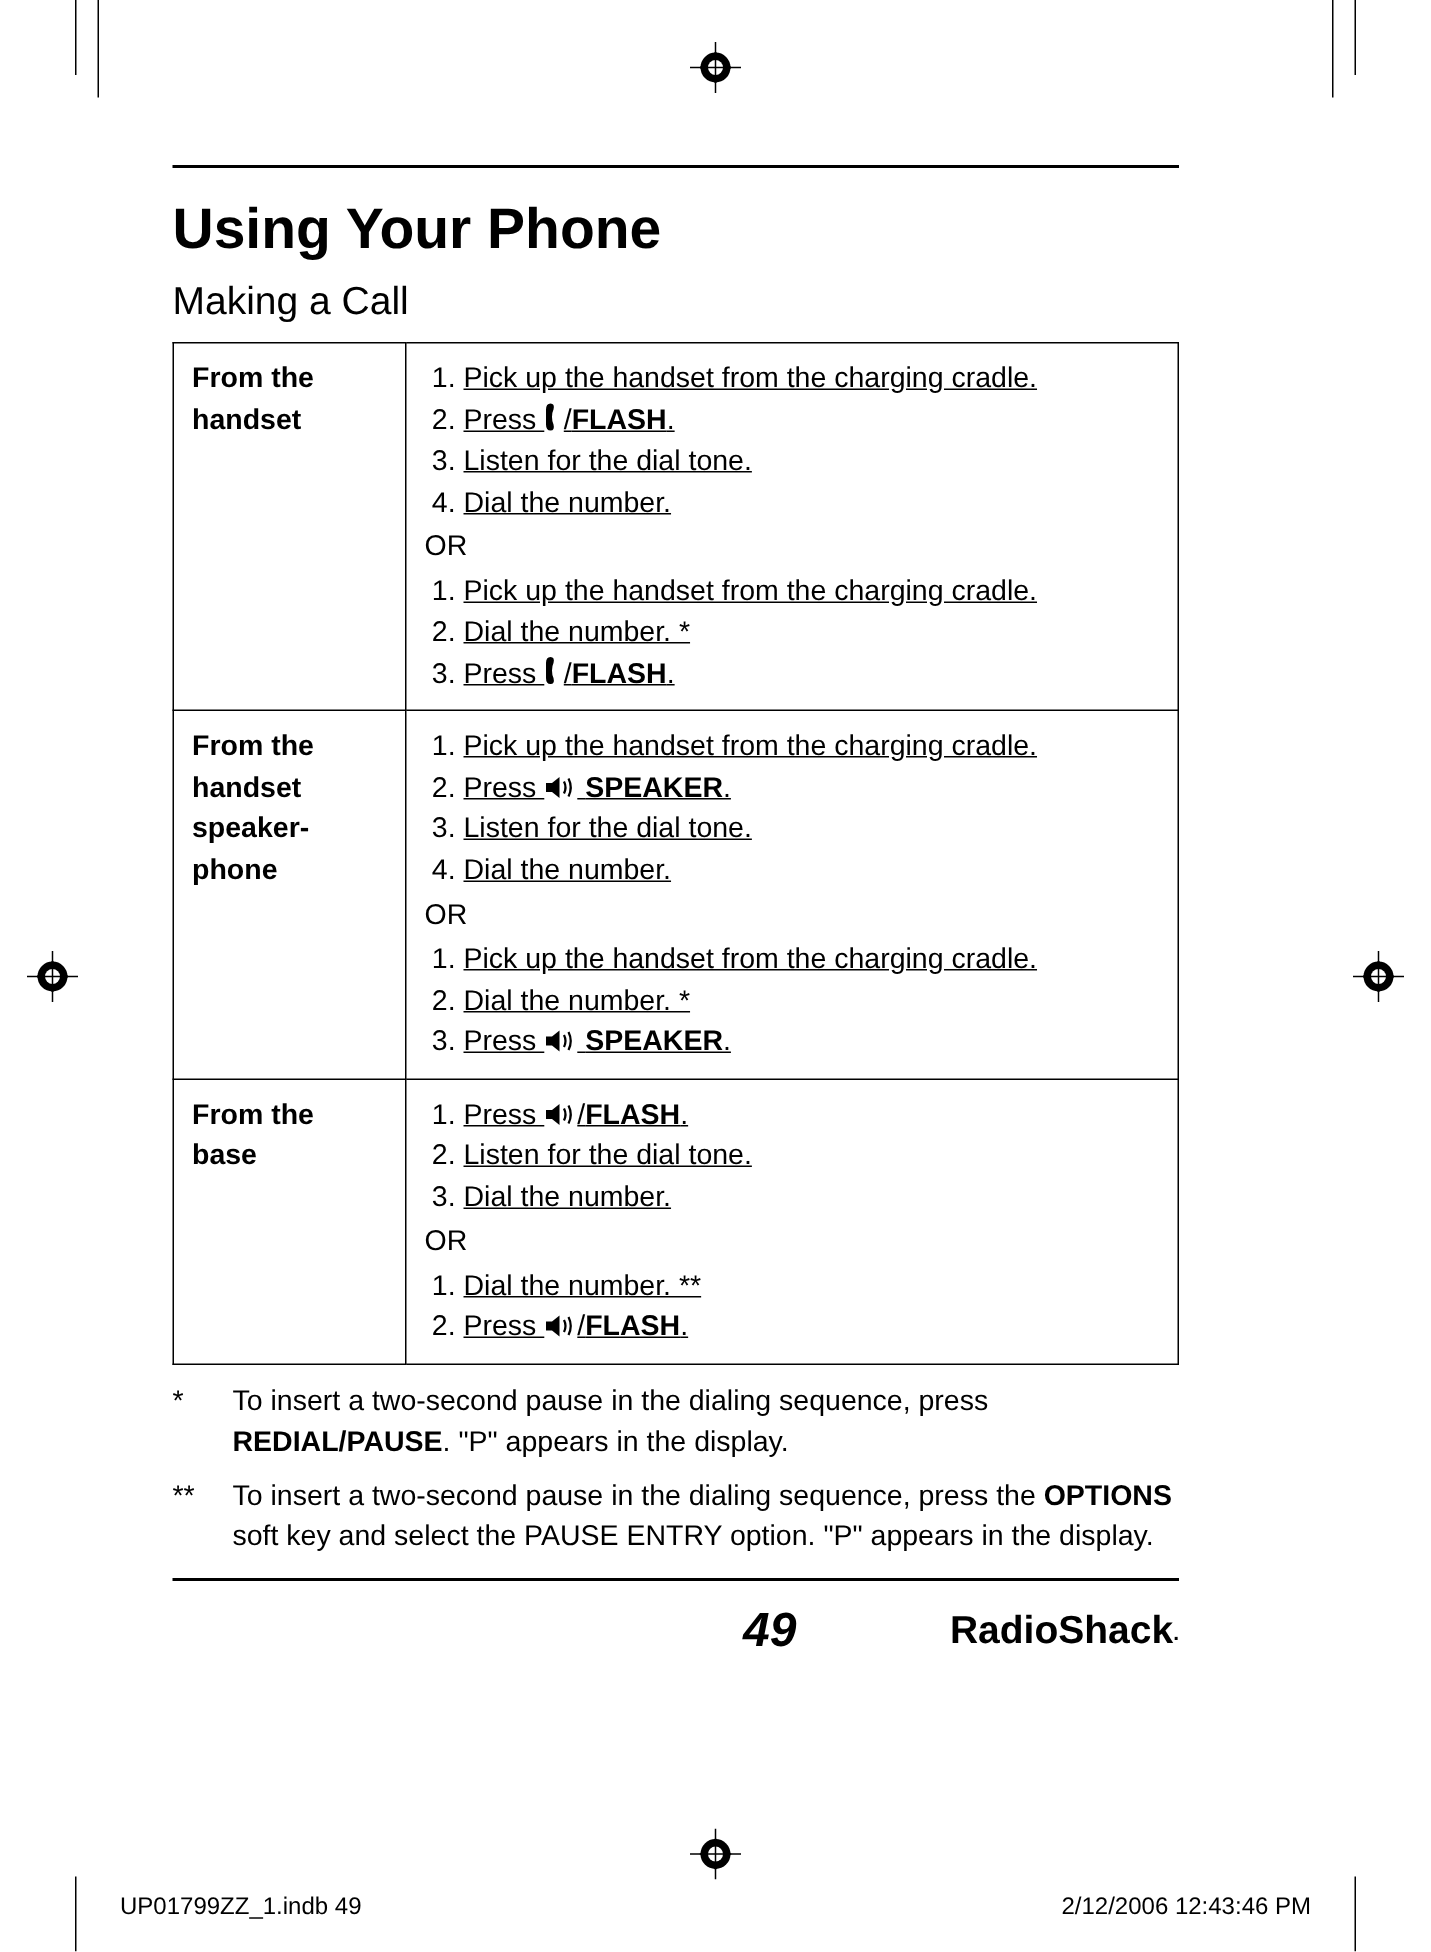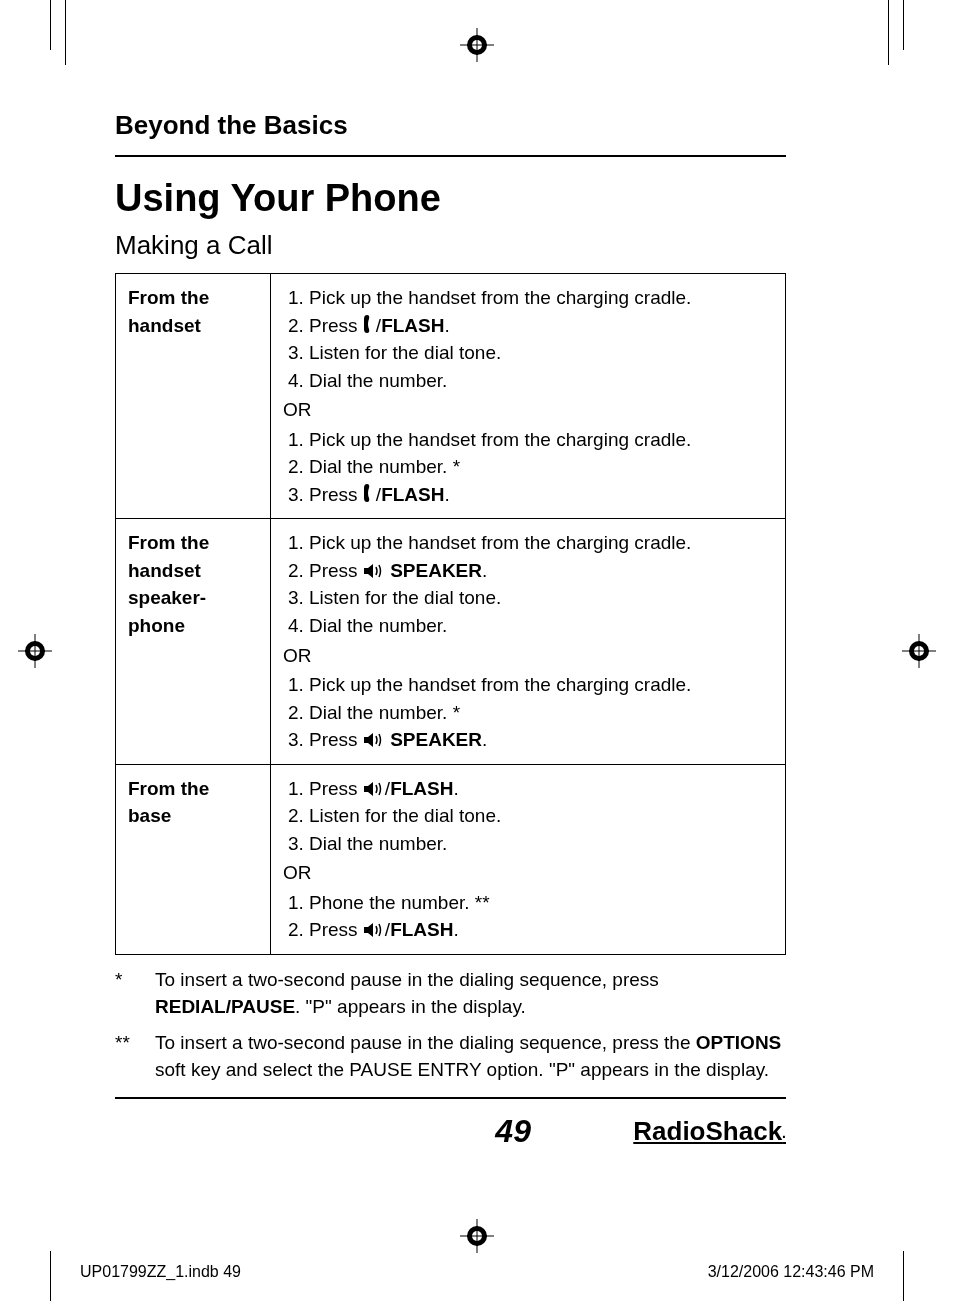--- a/index.html
+++ b/index.html
@@ -71,20 +71,21 @@
     line-height: 1.45;
   }
   td.label {
     width: 130px;
     font-weight: bold;
     vertical-align: middle;
   }
   ol.steps {
     margin: 0;
     padding-left: 26px;
+    text-decoration: underline;
   }
   .sep-or {
     margin: 2px 0 2px 0;
   }
   .icon {
     display: inline-block;
     vertical-align: -2px;
   }
   .bold { font-weight: bold; }
   .footnotes {
@@ -114,21 +115,20 @@
     font-size: 32px;
     font-weight: 700;
     font-style: italic;
     margin: 0 auto;
     position: relative;
     left: 74px;
   }
   .brand {
     font-size: 26px;
     font-weight: 900;
-    text-decoration: underline;
   }
   .brand-dot {
     font-size: 14px;
     vertical-align: 2px;
   }
   .print-footer {
     position: absolute;
     bottom: 20px;
     left: 80px;
     right: 80px;
@@ -171,21 +171,20 @@
 </svg>
 <svg class="reg-mark reg-bottom" viewBox="0 0 34 34">
   <circle cx="17" cy="17" r="10" fill="#000"></circle>
   <circle cx="17" cy="17" r="5" fill="#fff"></circle>
   <line x1="17" y1="0" x2="17" y2="34" stroke="#000" stroke-width="1"></line>
   <line x1="0" y1="17" x2="34" y2="17" stroke="#000" stroke-width="1"></line>
   <path d="M 17 7 L 27 17 L 17 27 L 7 17 Z" fill="none" stroke="#000" stroke-width="1"></path>
 </svg>
 
 <div class="page">
-  <div class="section-title">Beyond the Basics</div>
   <div class="rule"></div>
   <h1 class="main-title">Using Your Phone</h1>
   <h2 class="sub-title">Making a Call</h2>
 
   <table class="manual">
     <tbody id="table-body">
         <tr>
           <td class="label">From the<br>handset</td>
           <td>
             <ol class="steps">
@@ -241,21 +240,21 @@
                   <rect x="1" y="5" width="4" height="6" fill="#000"></rect>
                   <path d="M 5 5 L 10 1 L 10 15 L 5 11 Z" fill="#000"></path>
                   <path d="M 13 4 Q 15 8 13 12" fill="none" stroke="#000" stroke-width="1.5"></path>
                   <path d="M 16 2 Q 19 8 16 14" fill="none" stroke="#000" stroke-width="1.5"></path>
                 </svg>/<span class="bold">FLASH</span>.</li>
               <li>Listen for the dial tone.</li>
               <li>Dial the number.</li>
             </ol>
             <div class="sep-or">OR</div>
             <ol class="steps">
-              <li>Phone the number. **</li>
+              <li>Dial the number. **</li>
               <li>Press <svg class="icon" width="22" height="16" viewBox="0 0 22 16">
                   <rect x="1" y="5" width="4" height="6" fill="#000"></rect>
                   <path d="M 5 5 L 10 1 L 10 15 L 5 11 Z" fill="#000"></path>
                   <path d="M 13 4 Q 15 8 13 12" fill="none" stroke="#000" stroke-width="1.5"></path>
                   <path d="M 16 2 Q 19 8 16 14" fill="none" stroke="#000" stroke-width="1.5"></path>
                 </svg>/<span class="bold">FLASH</span>.</li>
             </ol>
           </td>
         </tr>
       </tbody>
@@ -276,14 +275,14 @@
 
   <div class="page-footer">
     <div style="width:130px"></div>
     <div class="page-num">49</div>
     <div class="brand"><span>RadioShack</span><span class="brand-dot">.</span></div>
   </div>
 </div>
 
 <div class="print-footer">
   <span>UP01799ZZ_1.indb   49</span>
-  <span>3/12/2006   12:43:46 PM</span>
+  <span>2/12/2006   12:43:46 PM</span>
 </div>
 
 </body></html>

